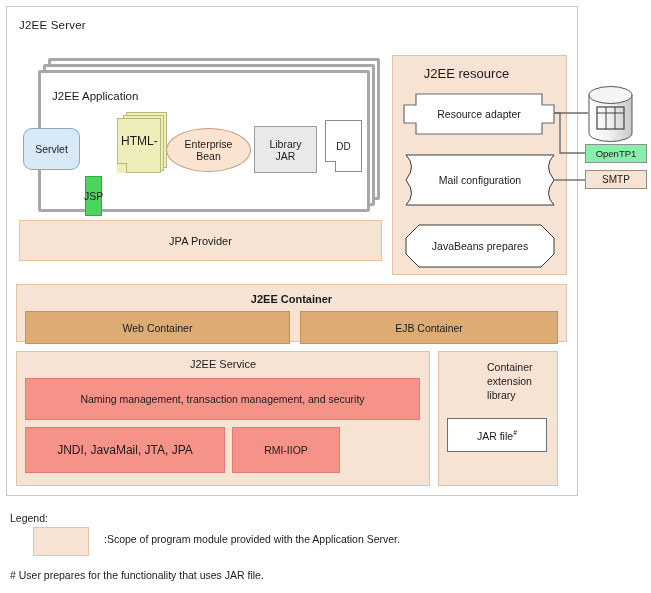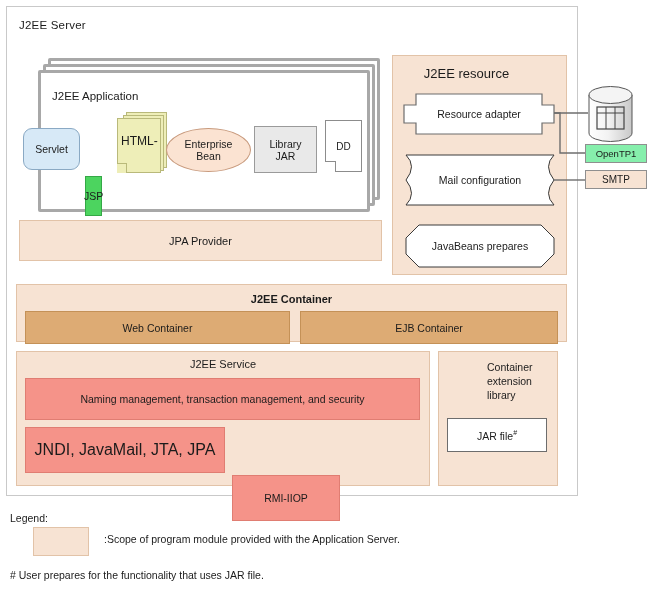--- a/index.html
+++ b/index.html
@@ -73,22 +73,22 @@
   
   .cont-panel{left:16px;top:284px;width:551px;height:58px;}
   .cont-title{left:16px;top:293px;width:551px;font-size:11px;font-weight:bold;}
   .webc{left:25px;top:311px;width:265px;height:33px;font-size:10.5px;}
   .ejbc{left:300px;top:311px;width:258px;height:33px;font-size:10.5px;}
 
   
   .svc-panel{left:16px;top:351px;width:414px;height:135px;}
   .svc-title{left:16px;top:358px;width:414px;font-size:11px;}
   .svc-wide{left:25px;top:378px;width:395px;height:42px;font-size:10.5px;}
-  .svc-a{left:25px;top:427px;width:200px;height:46px;font-size:16px;}
-  .svc-b{left:232px;top:427px;width:108px;height:46px;font-size:10.5px;margin-top:48px;}
+  .svc-a{left:25px;top:427px;width:200px;height:46px;font-size:12px;}
+  .svc-b{left:232px;top:427px;width:108px;height:46px;font-size:10.5px;}
   .svc-c{left:347px;top:427px;width:73px;height:46px;font-size:10.5px;}
 
   
   .cel-panel{left:438px;top:351px;width:120px;height:135px;}
   .cel-title{left:447px;top:360px;width:96px;font-size:10.5px;line-height:14px;
       text-align:left;margin-left:40px;}
   .jarfile{left:447px;top:418px;width:100px;height:34px;background:#ffffff;
       border:1px solid #6d6d6d;font-size:10.5px;}
   sup{font-size:7px;vertical-align:super;}
 

